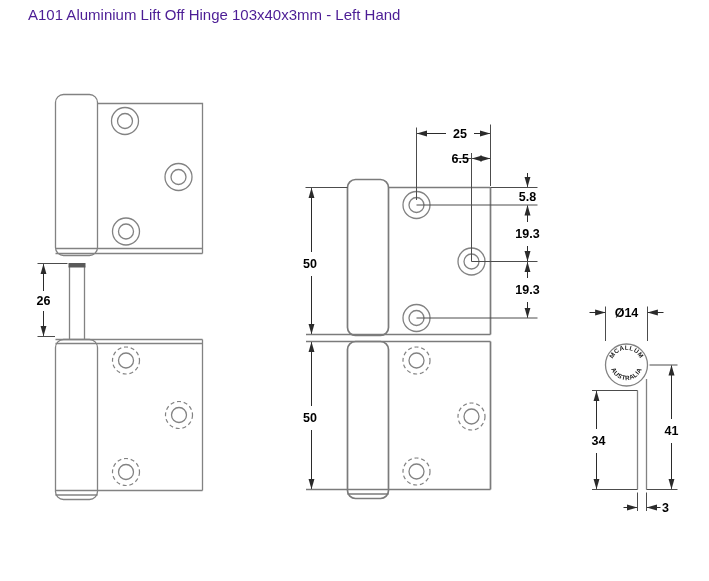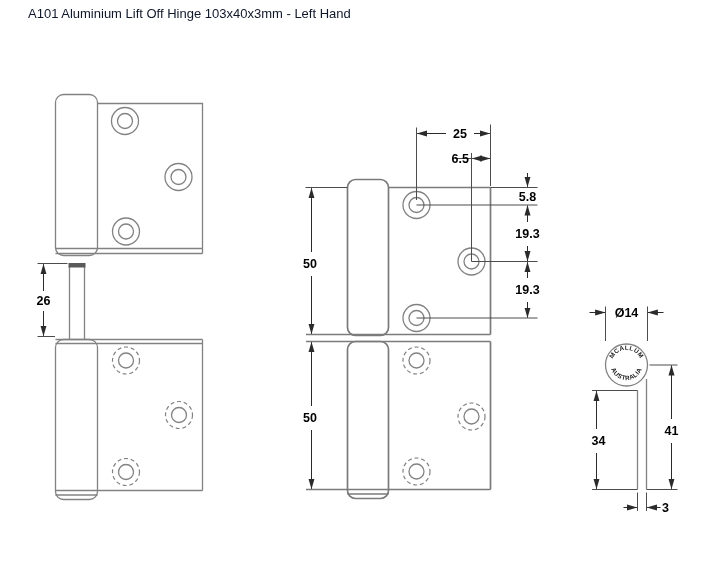--- a/index.html
+++ b/index.html
@@ -1,18 +1,18 @@
 <!DOCTYPE html>
 <html><head>
 <meta charset="utf-8">
 <style>
   html,body{margin:0;padding:0;background:#ffffff;}
   .page{position:relative;width:709px;height:581px;background:#fff;overflow:hidden;
         font-family:"Liberation Sans","DejaVu Sans",sans-serif;}
-  .title{position:absolute;left:28px;top:6px;font-size:13px;color:#0f172a;
+  .title{position:absolute;left:28px;top:6px;font-size:15px;color:#4c1d95;
          font-weight:400;white-space:nowrap;}
   svg{position:absolute;left:0;top:0;}
   .outline{stroke:#828282;stroke-width:1.3;fill:none;stroke-linecap:butt;}
   .outline2{stroke:#7b7b7b;stroke-width:1.7;fill:none;}
   .dashedc{stroke:#828282;stroke-width:1.2;fill:none;stroke-dasharray:4 2.8;}
   .dim{stroke:#2b2b2b;stroke-width:1;fill:none;}
   .ext{stroke:#4c4c4c;stroke-width:1;fill:none;}
   .dimtxt{font-family:"Liberation Sans","DejaVu Sans",sans-serif;font-size:12.5px;
           font-weight:bold;fill:#000000;}
   .logotxt{font-family:"Liberation Sans","DejaVu Sans",sans-serif;font-size:6.3px;

